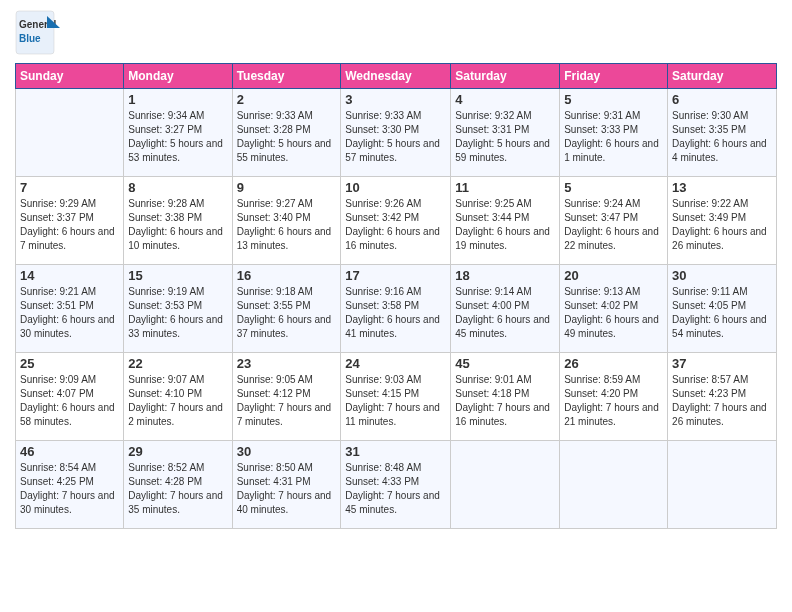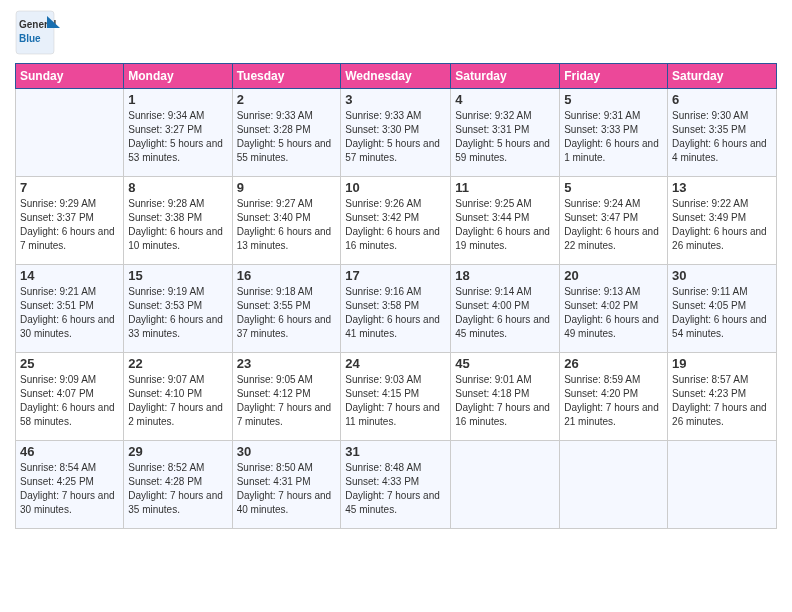--- a/index.html
+++ b/index.html
@@ -216,21 +216,21 @@
           </td>
           <td>
             <span class="day-number">45</span>
             <div class="day-info">Sunrise: 9:01 AM<br>Sunset: 4:18 PM<br>Daylight: 7 hours and 16 minutes.</div>
           </td>
           <td>
             <span class="day-number">26</span>
             <div class="day-info">Sunrise: 8:59 AM<br>Sunset: 4:20 PM<br>Daylight: 7 hours and 21 minutes.</div>
           </td>
           <td>
-            <span class="day-number">19</span>
+            <span class="day-number">37</span>
             <div class="day-info">Sunrise: 8:57 AM<br>Sunset: 4:23 PM<br>Daylight: 7 hours and 26 minutes.</div>
           </td>
         </tr>
         <tr>
           <td>
             <span class="day-number">46</span>
             <div class="day-info">Sunrise: 8:54 AM<br>Sunset: 4:25 PM<br>Daylight: 7 hours and 30 minutes.</div>
           </td>
           <td>
             <span class="day-number">29</span>

